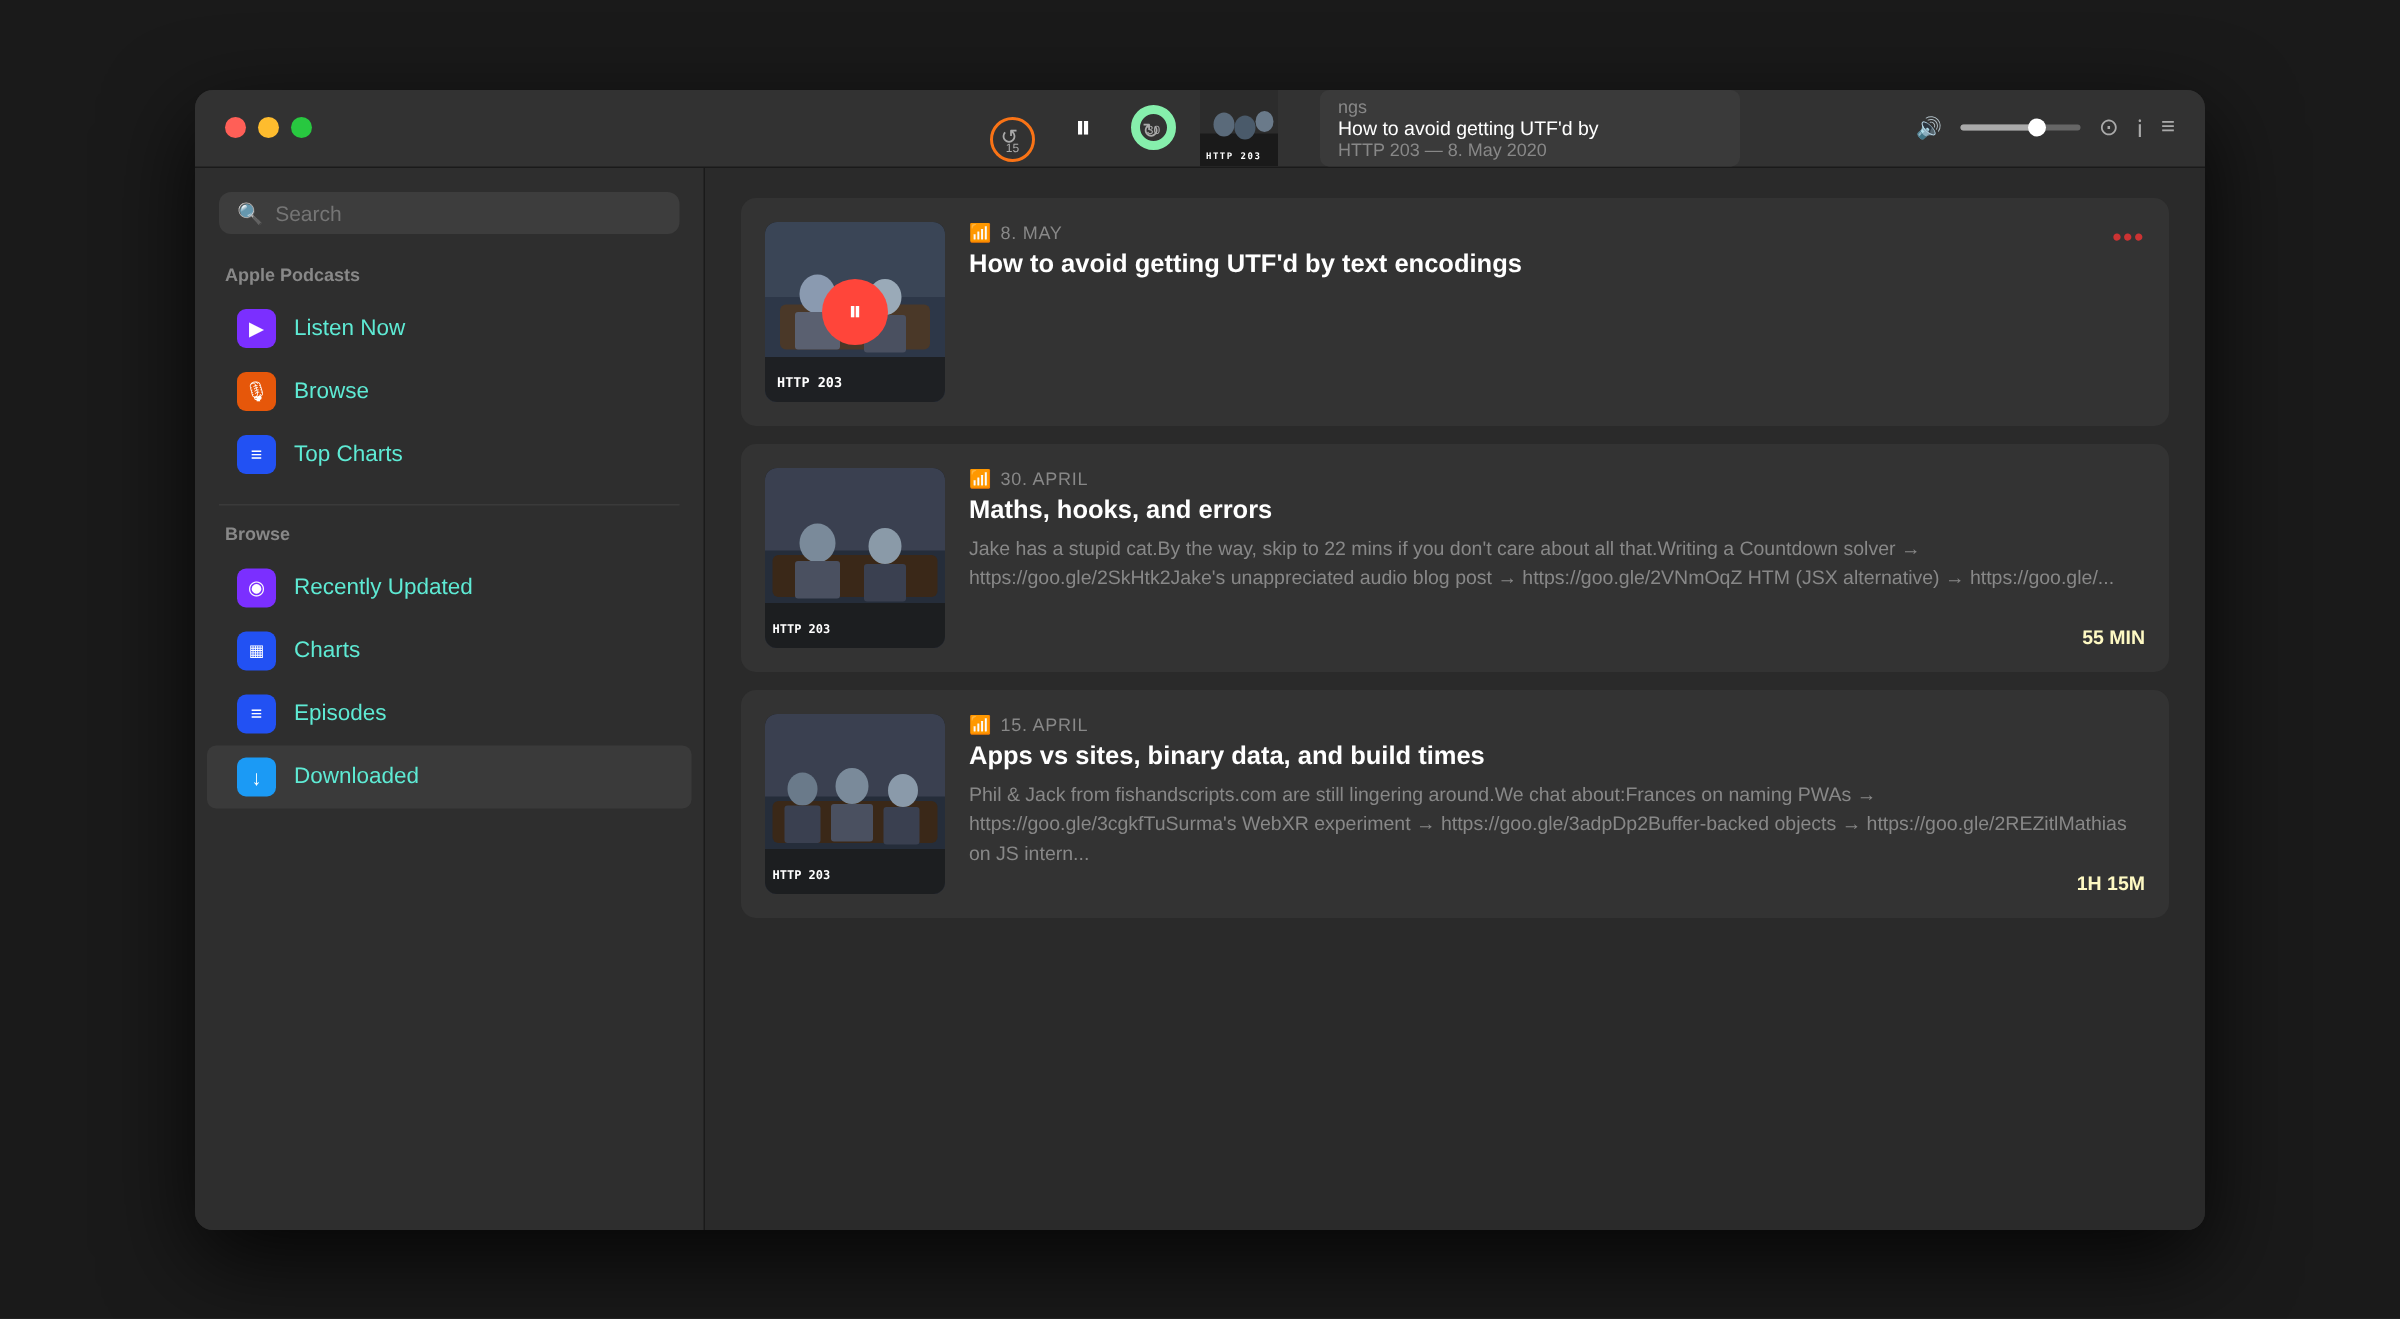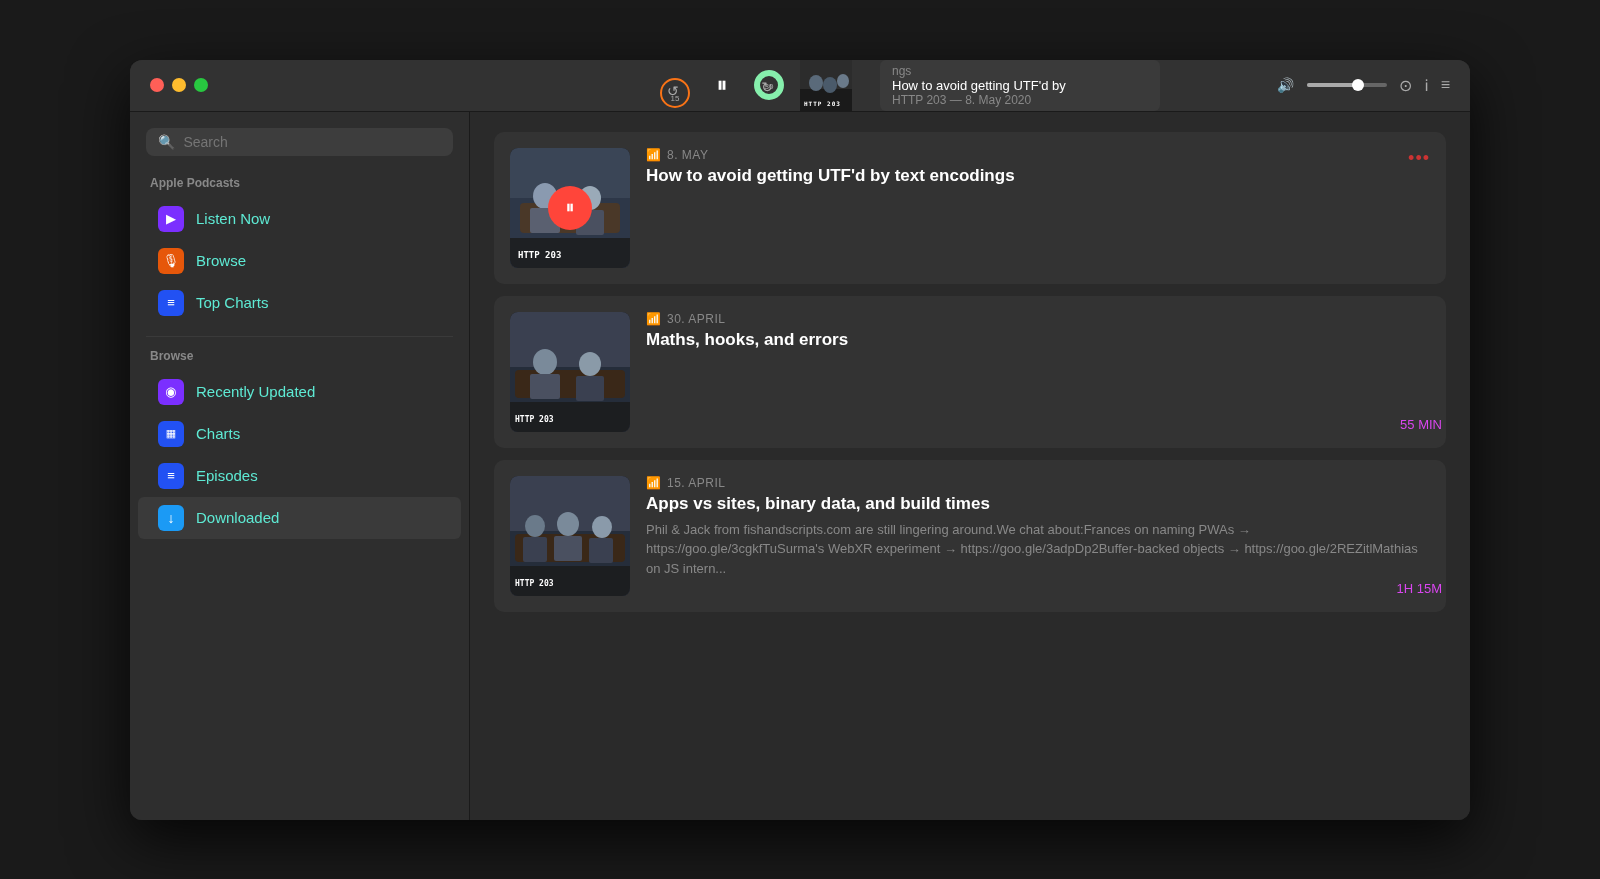--- a/index.html
+++ b/index.html
@@ -307,26 +307,26 @@
     .episode-desc {
       color: #888;
       font-size: 13px;
       line-height: 1.5;
       overflow: hidden;
       display: -webkit-box;
       -webkit-line-clamp: 3;
       -webkit-box-orient: vertical;
     }
     .episode-duration {
-      color: #d946ef;
+      color: #fef9c3;
       font-size: 13px;
-      font-weight: 400;
+      font-weight: 700;
       position: absolute;
       bottom: 16px;
-      right: 4px;
+      right: 16px;
     }
     .more-btn {
       position: absolute;
       top: 16px;
       right: 16px;
       color: #cc3333;
       font-size: 18px;
       cursor: pointer;
       letter-spacing: 1px;
     }
@@ -507,20 +507,21 @@
             <rect x="0" y="90" width="120" height="30" fill="#1a1a1a" opacity="0.8"></rect>
             <text x="5" y="110" font-family="monospace" font-size="8" fill="white" font-weight="bold">НТТР 203</text>
           </svg>
         </div>
         <div class="episode-info">
           <div class="episode-meta">
             <span class="signal-icon">📶</span>
             <span class="episode-date">30. APRIL</span>
           </div>
           <div class="episode-title">Maths, hooks, and errors</div>
+          <div class="episode-desc">Jake has a stupid cat.By the way, skip to 22 mins if you don't care about all that.Writing a Countdown solver → https://goo.gle/2SkHtk2Jake's unappreciated audio blog post → https://goo.gle/2VNmOqZ HTM (JSX alternative) → https://goo.gle/...</div>
         </div>
         <div class="episode-duration">55 MIN</div>
       </div>
 
       <div class="episode-card">
         <div class="episode-thumbnail">
           <svg width="120" height="120" viewBox="0 0 120 120">
             <rect width="120" height="120" fill="#3a4050"></rect>
             <rect x="0" y="55" width="120" height="65" fill="#252d3a"></rect>
             <rect x="5" y="58" width="110" height="28" fill="#3a2818" rx="4"></rect>

